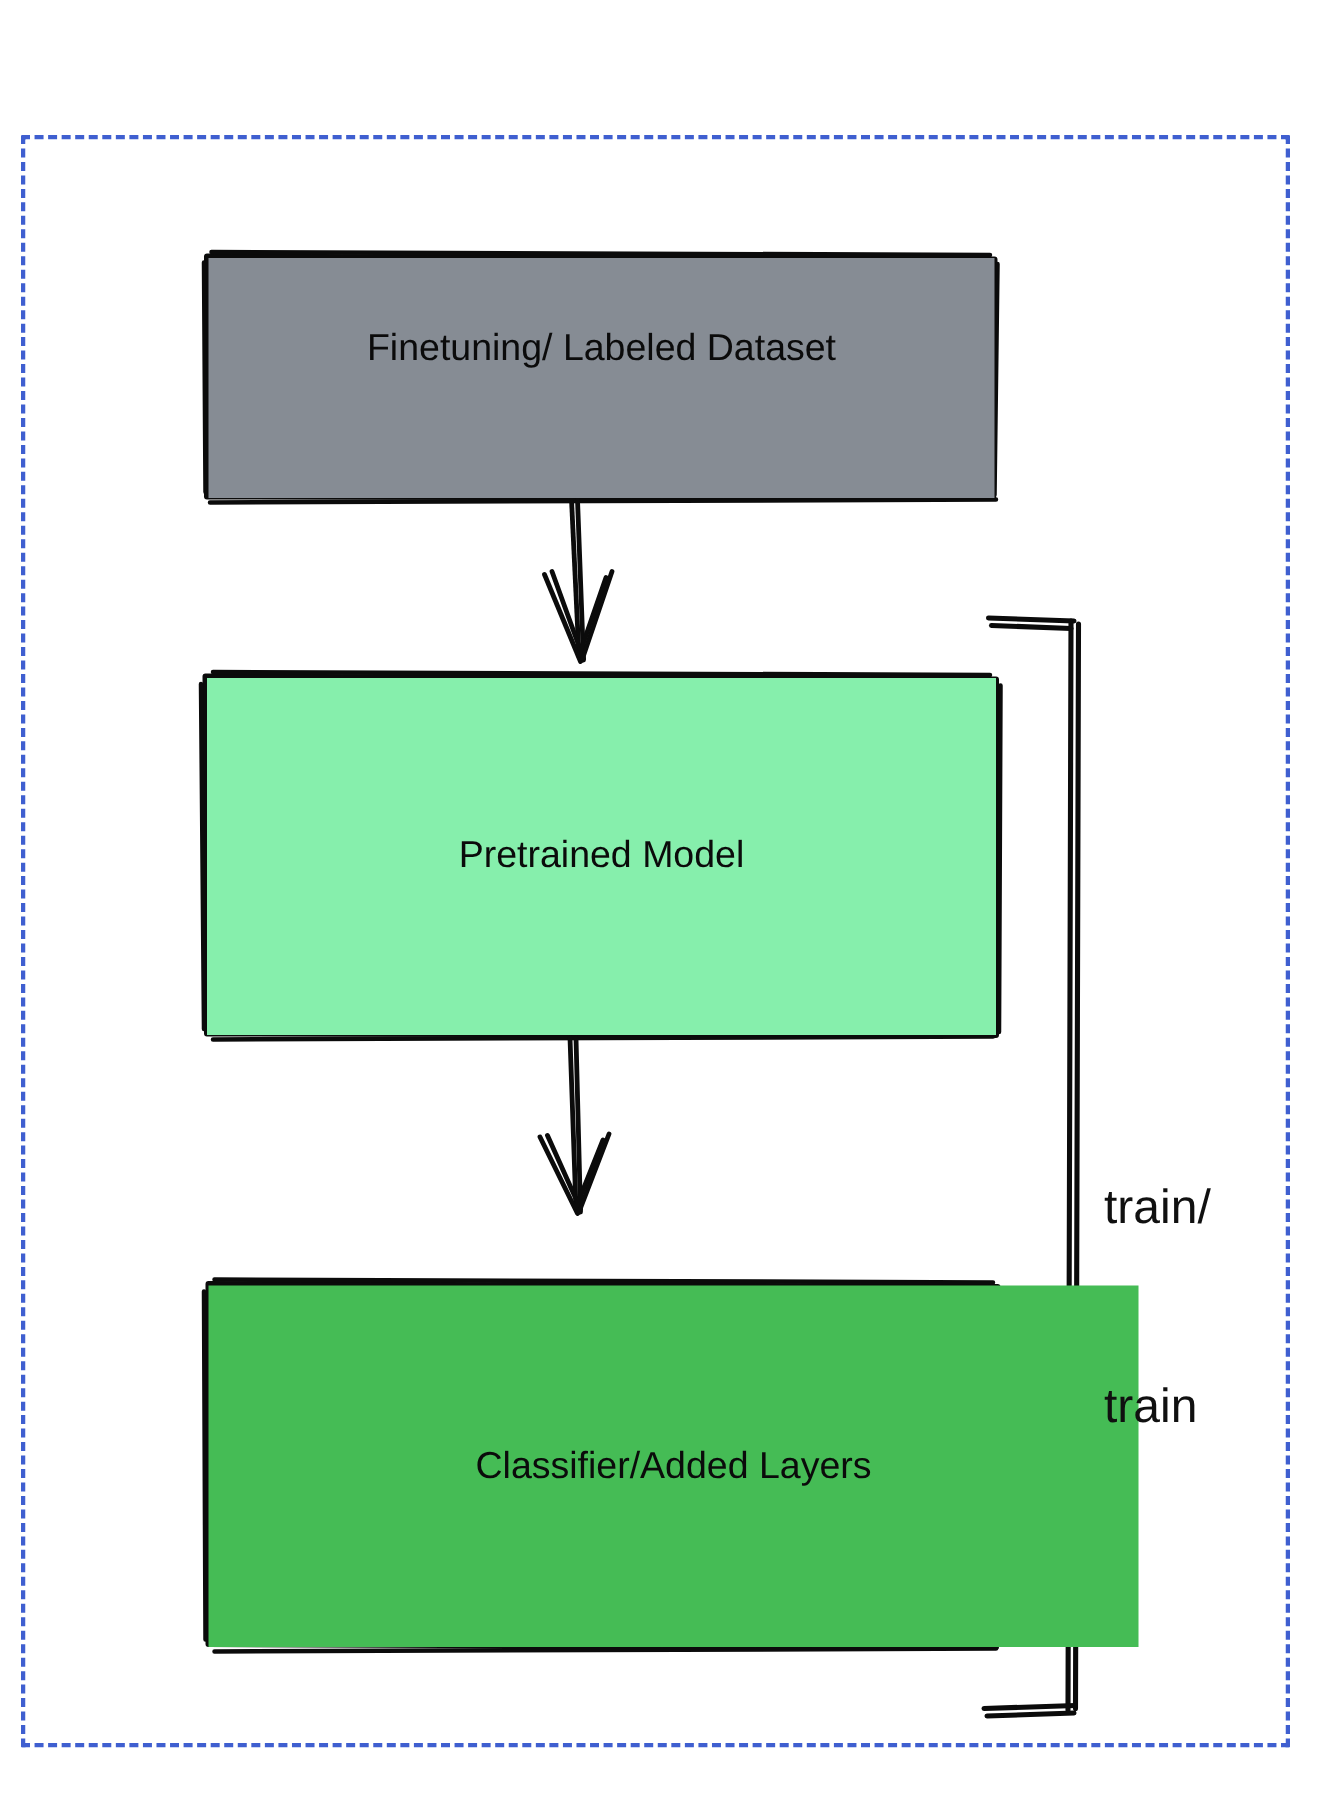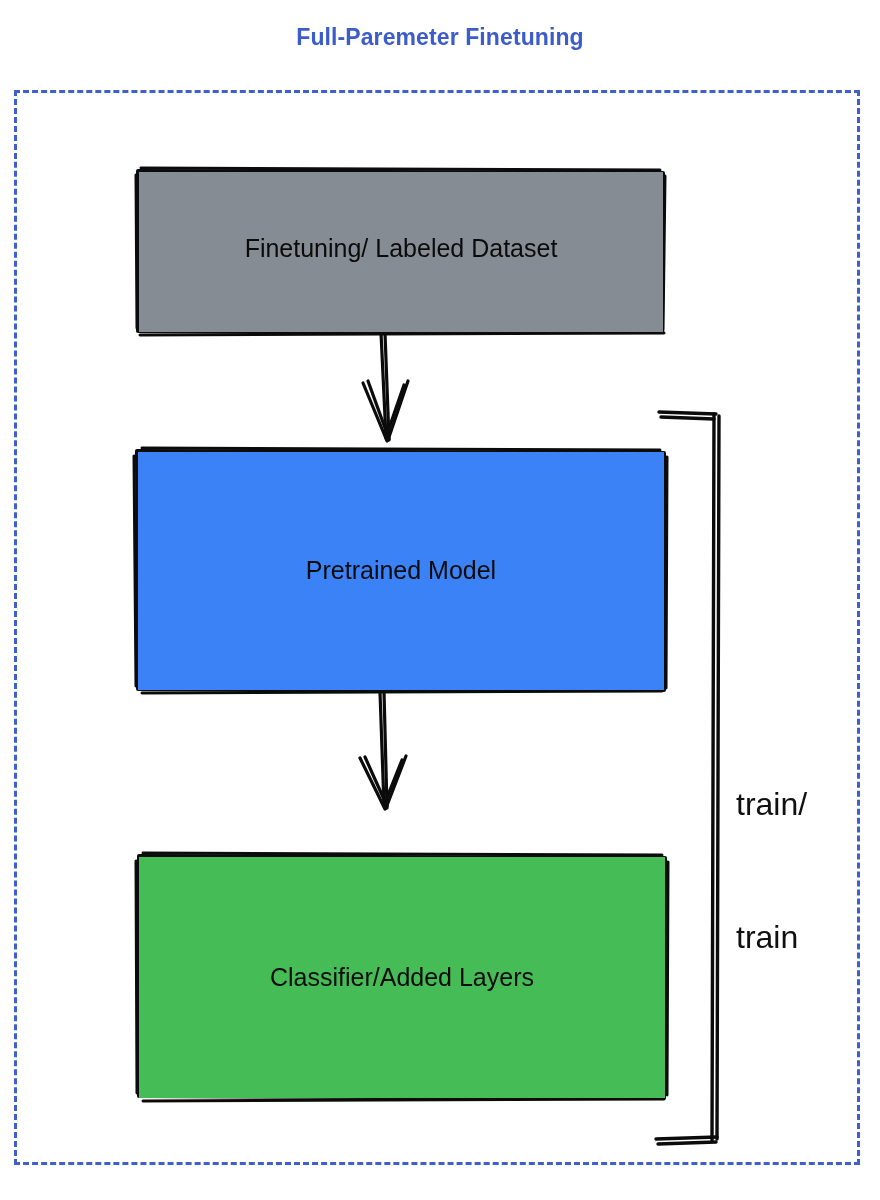--- a/index.html
+++ b/index.html
@@ -74,34 +74,34 @@
     user-select: none;
   }
 
   #node-dataset {
     left: 139px;
     top: 172px;
     width: 524px;
     height: 160px;
     background: #868c94;
     align-items: flex-start;
-    padding-top: 62px;
+    padding-top: 46px;
   }
   #node-pretrained {
     left: 138px;
     top: 452px;
     width: 526px;
     height: 238px;
-    background: #3b82f6;
+    background: #86efac;
     align-items: center;
   }
   #node-classifier {
     left: 139px;
     top: 857px;
-    width: 526px;
+    width: 620px;
     height: 241px;
     background: #45bc55;
     align-items: center;
   }
 
   
   #loop-label {
     position: absolute;
     left: 736px;
     top: 694px;
@@ -112,21 +112,20 @@
     white-space: pre;
     user-select: none;
   }
   #loop-label .loop-line { display: block; }
 </style>
 </head>
 <body>
 
 <div id="canvas">
 
-  <div id="diagram-title">Full-Paremeter Finetuning</div>
 
   <div id="dashed-frame"></div>
 
   <svg id="sketch-layer" viewBox="0 0 880 1200" xmlns="http://www.w3.org/2000/svg">
 
     <g fill="none" stroke="#0b0b0b" stroke-linecap="round" stroke-linejoin="round">
 
       <g stroke-width="4">
         <path d="M138,171 L663,173 L662,332 L138,331 Z"></path>
       </g>

